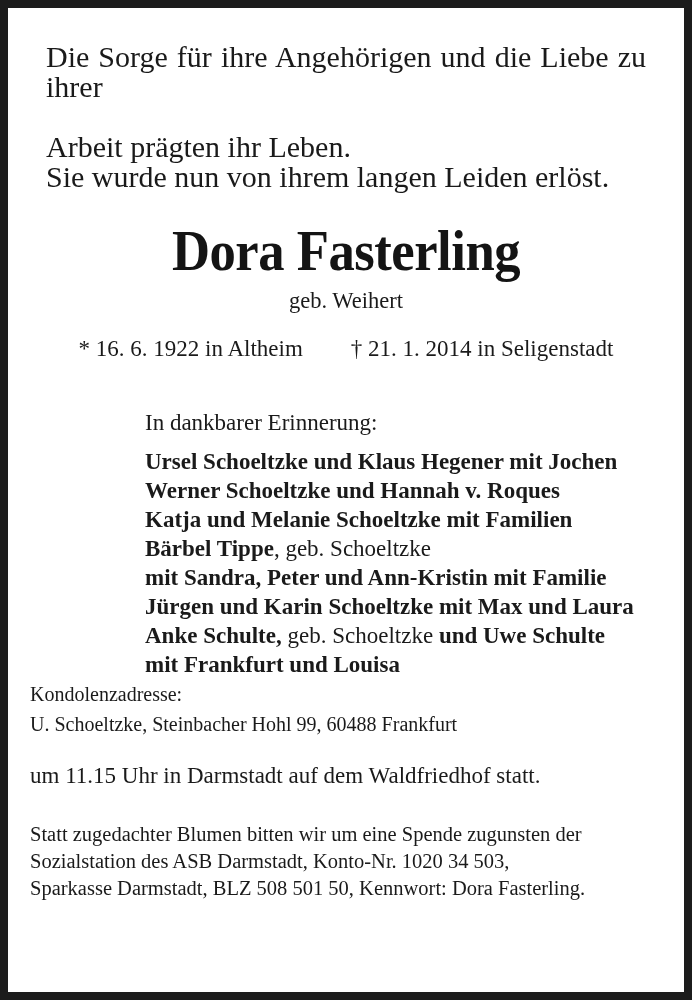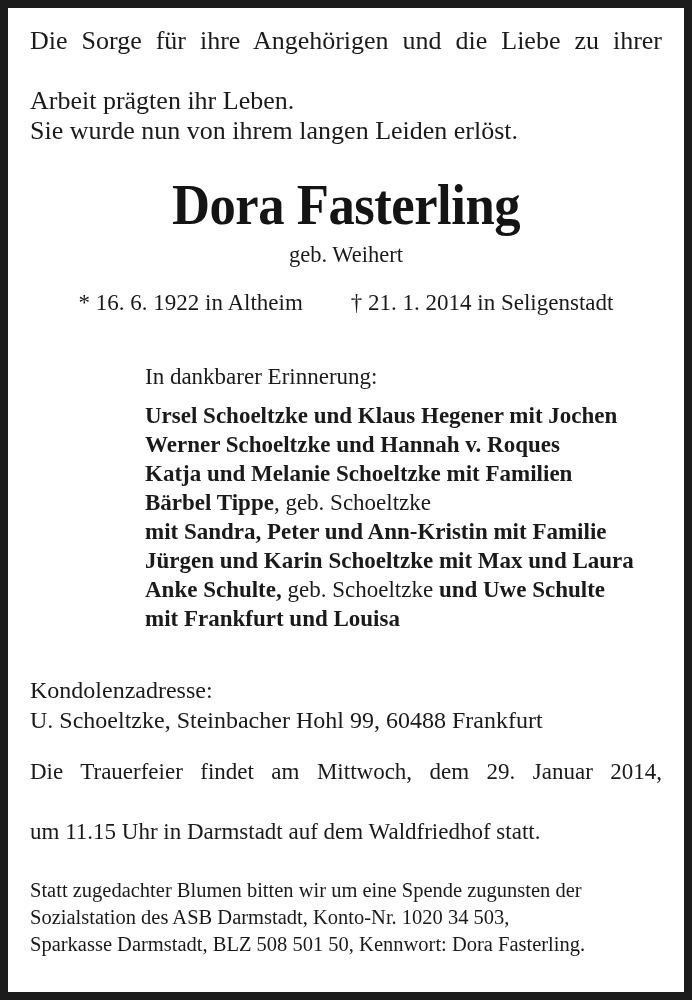--- a/index.html
+++ b/index.html
@@ -26,25 +26,25 @@
   }
   .notice-inner {
     box-sizing: border-box;
     width: 100%;
     height: 100%;
     padding: 18px 22px 10px 22px;
   }
 
   
   .intro {
-    font-size: 26px;
+    font-size: 30px;
     line-height: 30px;
     text-align: justify;
     text-justify: inter-word;
-    margin: 0;
+    margin: 16px;
   }
   .intro .line-just {
     display: block;
     text-align: justify;
   }
   .intro .line-just::after {
     content: "";
     display: inline-block;
     width: 100%;
     height: 0;
@@ -109,22 +109,21 @@
     font-weight: bold;
     white-space: nowrap;
     margin: 0;
   }
   .mourner-line .reg {
     font-weight: normal;
   }
 
   
   .condolence {
-    margin-top: 42px;
-    font-size: 24px;
+    font-size: 20px;
     line-height: 30px;
   }
   .condolence p { margin: 0; }
 
   
   .ceremony {
     margin-top: 22px;
     font-size: 23px;
     line-height: 30px;
     text-align: justify;
@@ -194,21 +193,20 @@
 
       <div class="mourner-line"><span>mit Frankfurt und Louisa</span><span class="reg"></span><span></span></div>
     </div>
 
     <div class="condolence">
       <p>Kondolenzadresse:</p>
       <p>U. Schoeltzke, Steinbacher Hohl 99, 60488 Frankfurt</p>
     </div>
 
     <div class="ceremony">
-      <span class="line-just">Die Trauerfeier findet am Mittwoch, dem 29. Januar 2014,</span>
       <span class="line-last">um 11.15 Uhr in Darmstadt auf dem Waldfriedhof statt.</span>
     </div>
 
     <div class="donation">
       <p>Statt zugedachter Blumen bitten wir um eine Spende zugunsten der</p>
       <p>Sozialstation des ASB Darmstadt, Konto-Nr. 1020 34 503,</p>
       <p>Sparkasse Darmstadt, BLZ 508 501 50, Kennwort: Dora Fasterling.</p>
     </div>
 
   </div>

